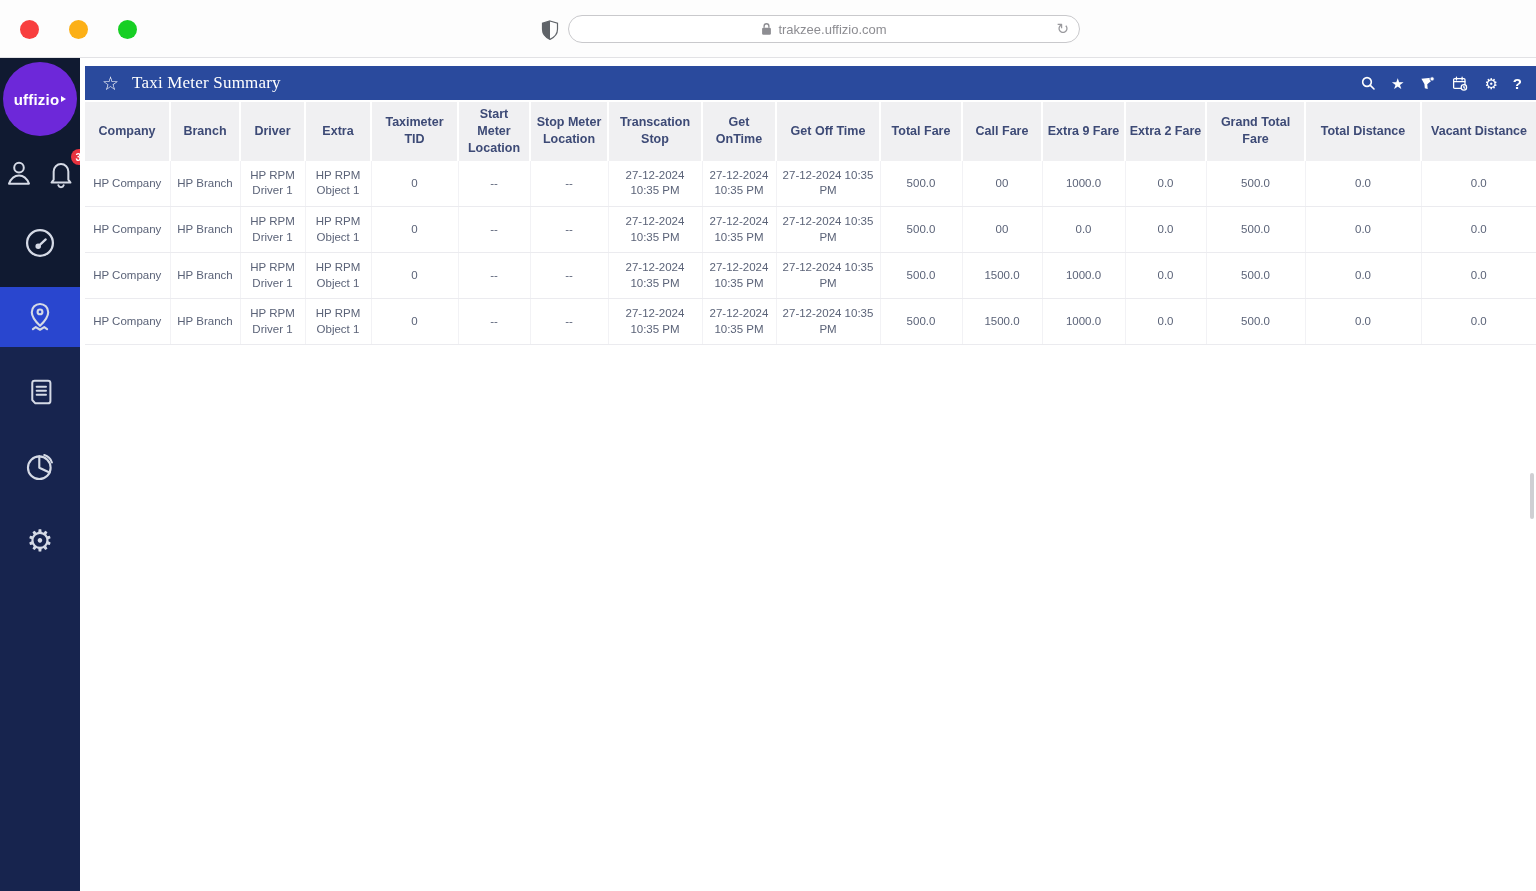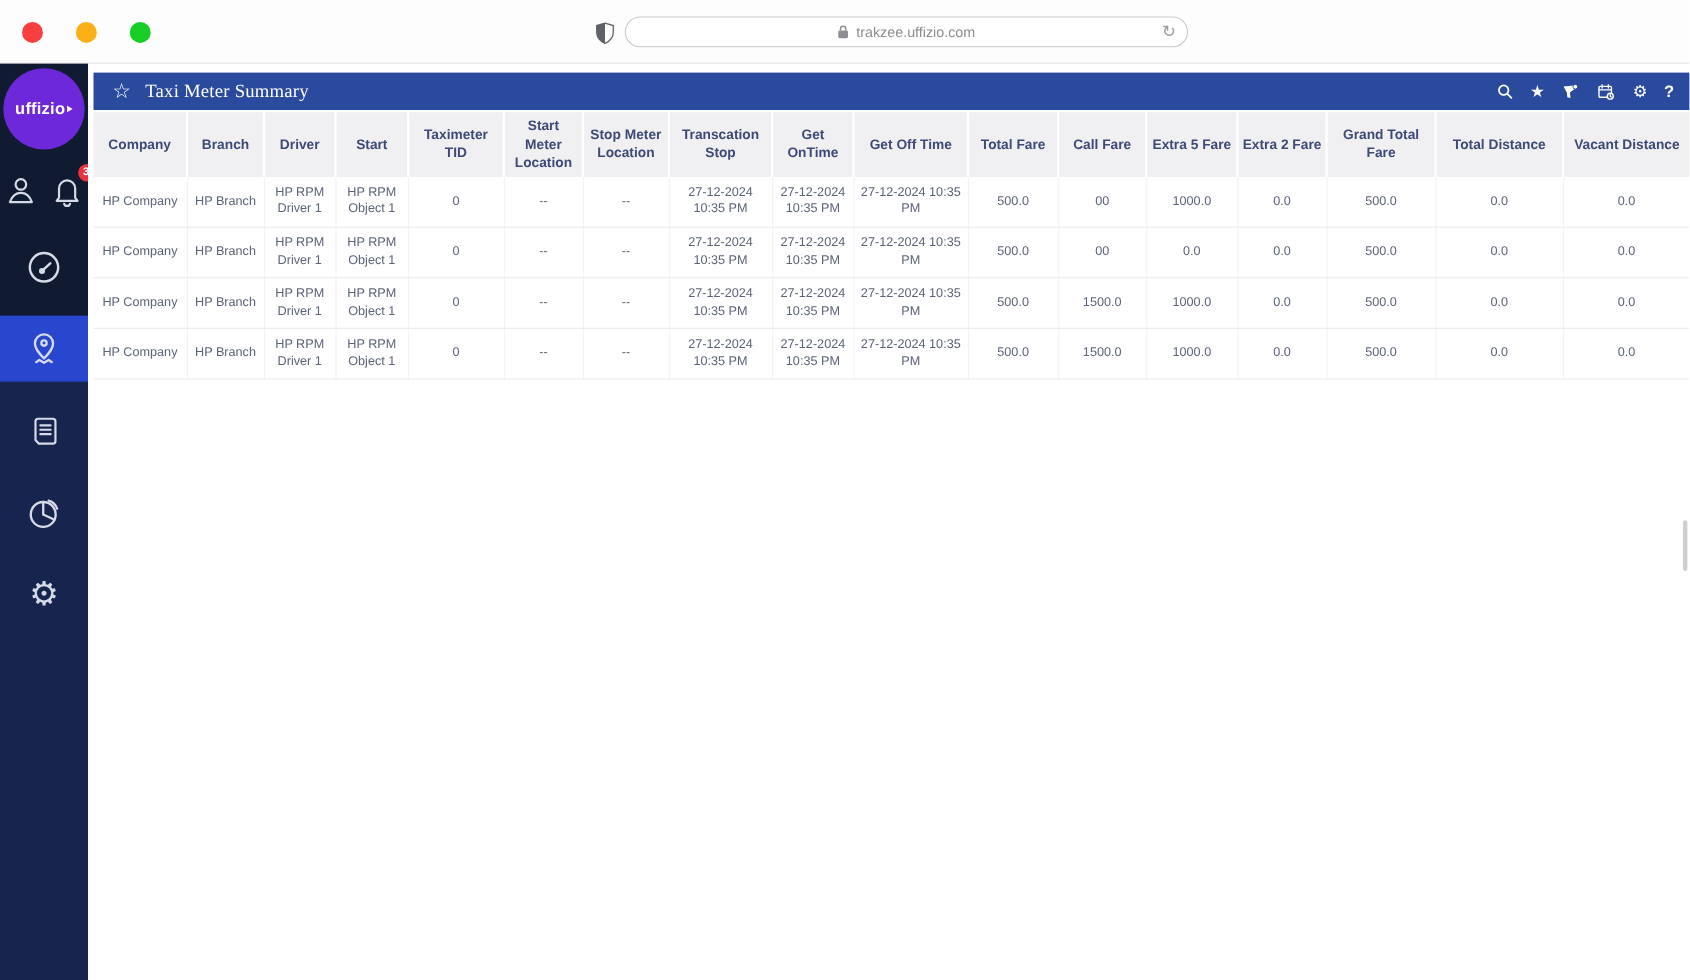--- a/index.html
+++ b/index.html
@@ -216,30 +216,30 @@
           <col style="width:81px">
           <col style="width:99px">
         <col style="width:116px">
           <col style="width:115px">
       </colgroup>
       <thead>
         <tr>
             <th>Company</th>
             <th>Branch</th>
             <th>Driver</th>
-            <th>Start</th>
+            <th>Extra</th>
             <th>Taximeter TID</th>
             <th>Start Meter Location</th>
             <th>Stop Meter Location</th>
             <th>Transcation Stop</th>
             <th>Get OnTime</th>
             <th>Get Off Time</th>
             <th>Total Fare</th>
             <th>Call Fare</th>
-            <th>Extra 5 Fare</th>
+            <th>Extra 9 Fare</th>
             <th>Extra 2 Fare</th>
             <th>Grand Total Fare</th>
             <th>Total Distance</th>
             <th>Vacant Distance</th>
           </tr>
       </thead>
       <tbody>
           <tr>
             <td>HP Company</td>
             <td>HP Branch</td>

